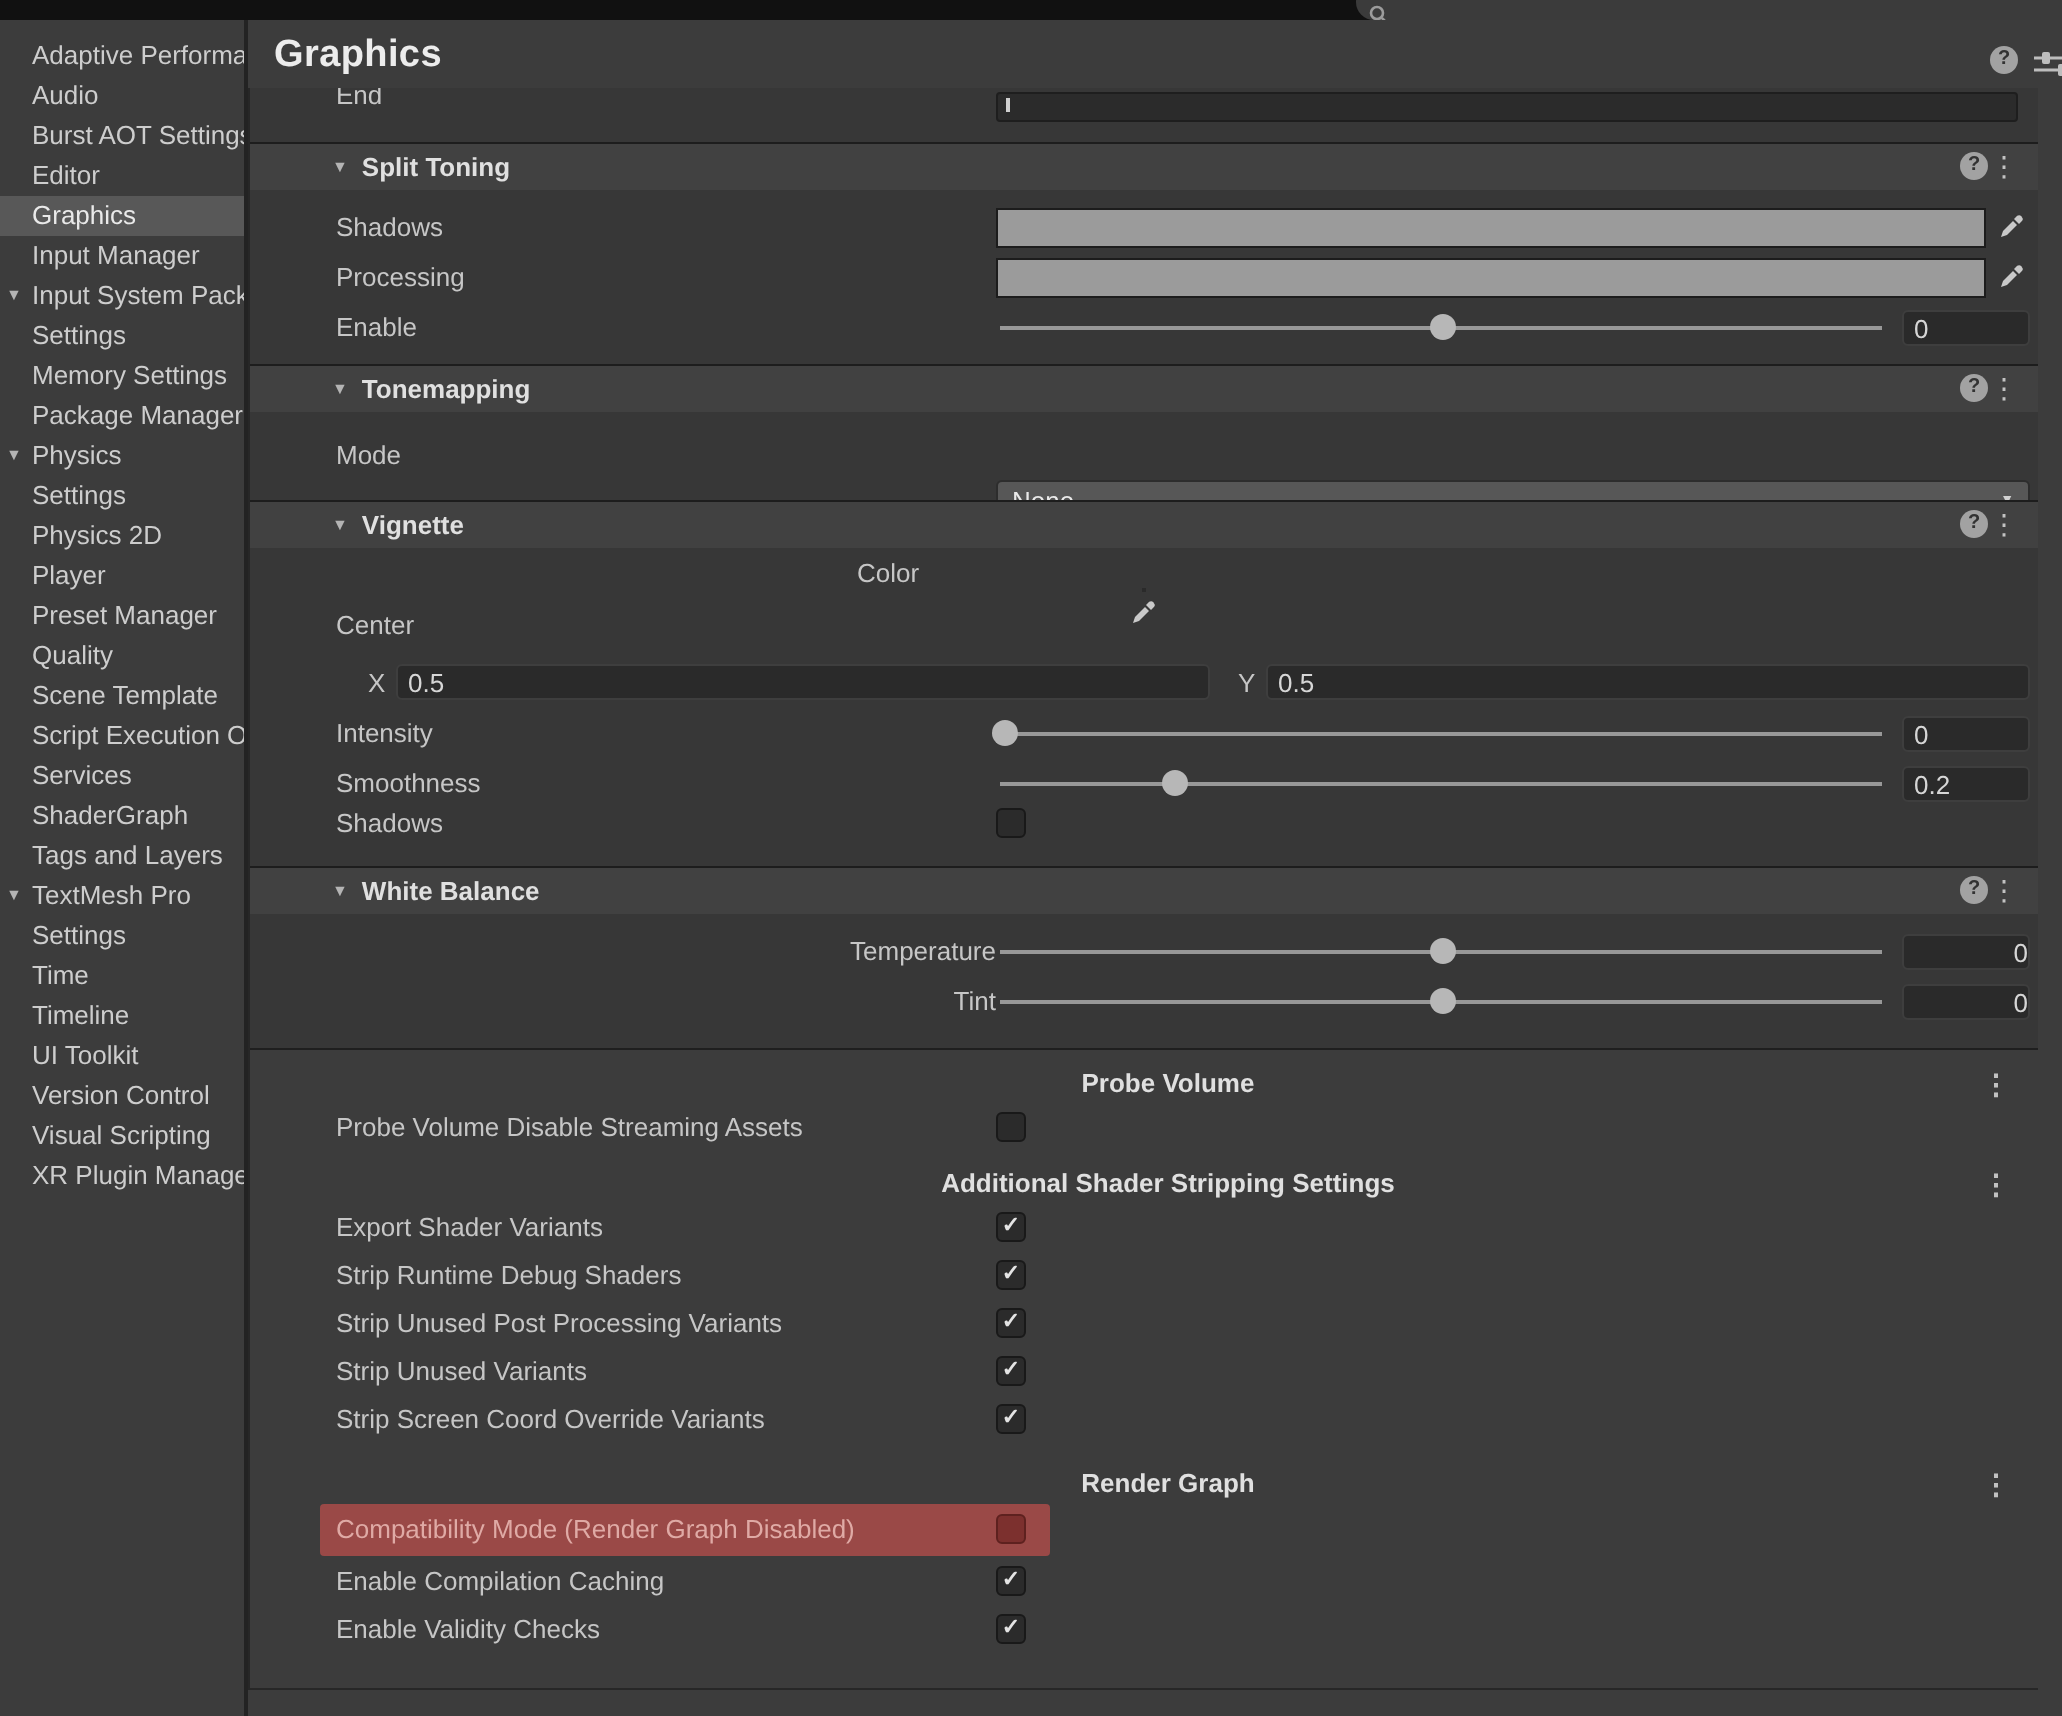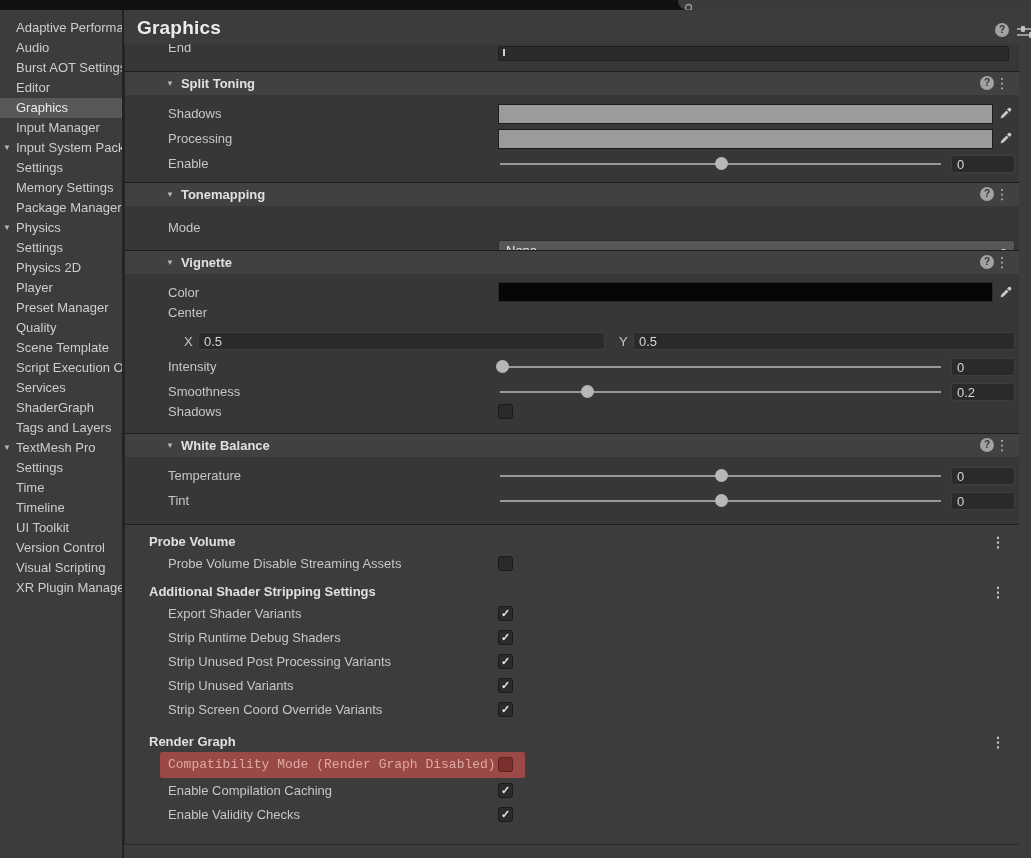--- a/index.html
+++ b/index.html
@@ -71,28 +71,28 @@
   .cb.red{background:#7c302e;border-color:#5e211f;}
   
   .xyrow{display:flex;align-items:center;height:26px;padding-left:59px;}
   .axis{width:14px;font-size:13px;color:#c6c6c6;flex:none;}
   .axis.y{margin-left:14px;}
   .xfield{width:407px;flex:none;}
   .yfield{flex:1;margin-right:4px;}
   
   .lower{background:#3c3c3c;padding-top:8px;}
   .group{position:relative;}
-  .group-title{position:relative;height:18px;line-height:18px;font-weight:bold;font-size:13px;color:#e0e0e0;padding-left:24px;}
+  .group-title{position:relative;height:18px;line-height:18px;font-weight:bold;font-size:13px;color:#e0e0e0;padding-left:24px;text-align:center;}
   .group-title .kebab{position:absolute;right:14px;top:2px;}
   .grow{display:flex;align-items:center;height:24px;}
   .gap8{height:8px;}  .gap12{height:12px;}
   
   .hlrow{display:flex;align-items:center;height:27px;}
   .hlchip{display:inline-flex;align-items:center;height:26px;background:#9a4947;border-radius:2px;
-    margin-left:35px;padding:0 12px 0 8px;font-family:Liberation Mono, monospace;}
+    margin-left:35px;padding:0 12px 0 8px;}
   .hllbl{width:330px;font-size:13px;color:#dfaaa5;white-space:nowrap;overflow:hidden;}
   .rowc{height:23px;display:flex;align-items:flex-start;}
 </style>
 </head>
 <body>
 
 <div class="topbar">
   <div class="searchfield"></div>
   <span class="search-ic">
     <svg width="11" height="11" viewBox="0 0 11 11">
@@ -210,21 +210,21 @@
       </div>
 
       <div class="sec">
         <div class="sec-h">
           <span class="fold">▼</span>
           <span class="sec-t">Vignette</span>
           <span class="help">?</span>
           <span class="kebab">⋮</span>
         </div>
         <div class="sec-b" style="padding-top:5px;">
-          <div class="row" style="height:26px;">
+          <div class="row" style="height:26px;flex-direction:column;">
             <span class="lbl">Color</span>
             <div class="swatch" style="border-color: rgb(42, 42, 42); background: rgb(6, 6, 6);"></div>
             <span class="eyedrop"><svg width="14" height="14" viewBox="0 0 14 14">
                   <path d="M1.5 12.5 l1-3 5-5 2 2 -5 5 -3 1z" fill="#c9c9c9"></path>
                   <path d="M8 3.5 l2.5 2.5 1.6-1.6 a1.85 1.85 0 0 0 -2.5-2.5 z" fill="#c9c9c9"></path>
                 </svg></span>
           </div>
           <div class="rowc">
             <span class="lbl">Center</span>
           </div>
@@ -259,21 +259,21 @@
         </div>
       </div>
 
       <div class="sec">
         <div class="sec-h">
           <span class="fold">▼</span>
           <span class="sec-t">White Balance</span>
           <span class="help">?</span>
           <span class="kebab">⋮</span>
         </div>
-        <div class="sec-b" style="padding-bottom:11px;">
+        <div class="sec-b" style="padding-bottom:11px;text-align:right;">
           <div class="row">
             <span class="lbl">Temperature</span>
             <div class="sliderwrap">
                 <div class="track"></div>
                 <div class="handle" style="left:50%"></div>
               </div>
             <div class="valbox tfield">0</div>
           </div>
           <div class="row">
             <span class="lbl">Tint</span>

